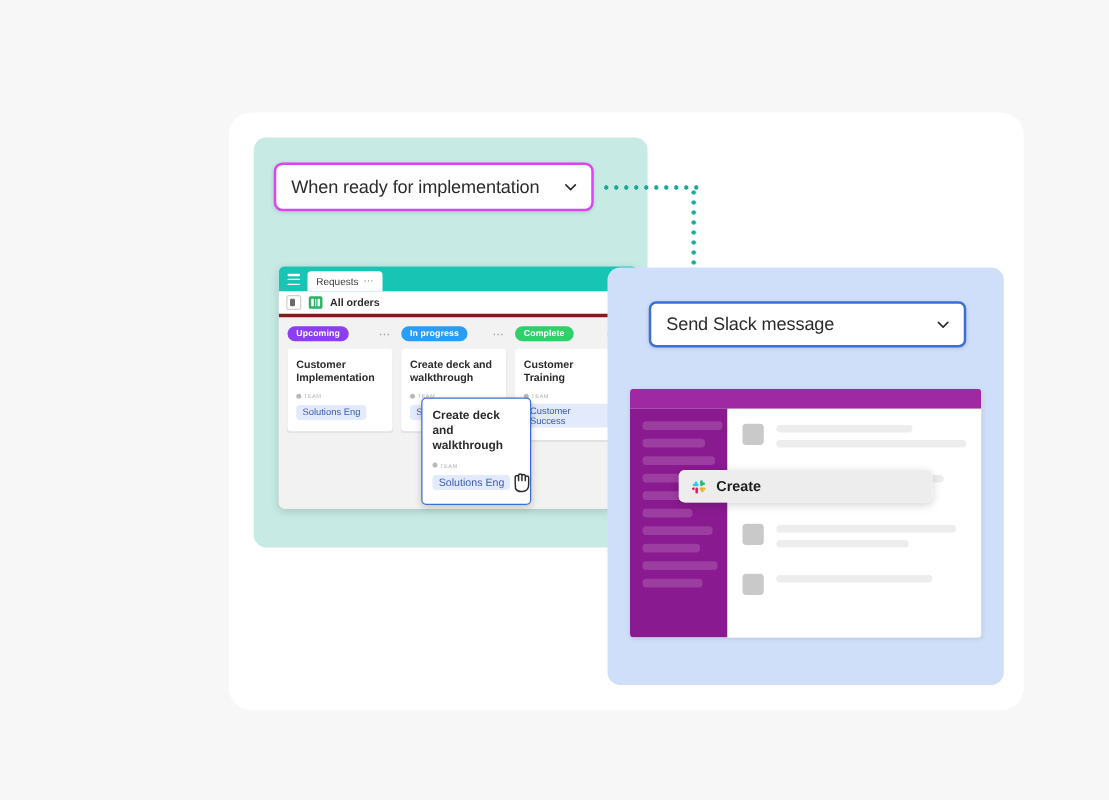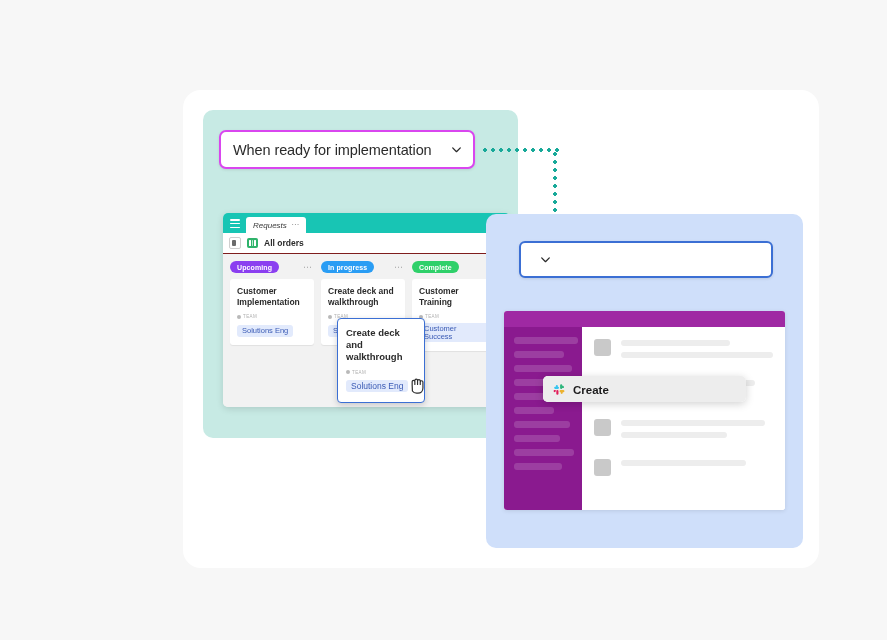--- a/index.html
+++ b/index.html
@@ -127,28 +127,27 @@
   .tab {
     height: 16px;
     background: #ffffff;
     border-radius: 3px 3px 0 0;
     padding: 4px 7px;
     display: flex;
     align-items: center;
     gap: 4px;
     font-size: 8px;
     color: #3b3b3b;
-    font-style: italic;
   }
   .tab .dots { font-size: 8px; color:#8d8d8d; line-height:1; }
 
   .board-subbar {
     height: 21px;
     background: #ffffff;
-    border-bottom: 1px solid #7f1d1d;
+    border-bottom: 3px solid #7f1d1d;
     display: flex;
     align-items: center;
     padding-left: 6px;
     gap: 6px;
   }
   .sq-btn {
     width: 12px; height: 12px;
     border: 1px solid #cfcfcf;
     border-radius: 2px;
     background:#fff;
@@ -476,20 +475,21 @@
     <span class="tag">Solutions Eng</span>
   </div>
 
   <svg class="cursor-hand" viewBox="0 0 24 26">
     <path d="M4 14V9.5a1.7 1.7 0 013.4 0V13V8a1.7 1.7 0 013.4 0v5V8.5a1.7 1.7 0 013.4 0V13V10a1.7 1.7 0 013.4 0v7.5c0 3.8-2.6 6.5-6.3 6.5h-1.8c-2.6 0-4-1-5.2-2.8L4 14z" fill="#ffffff" stroke="#2b2b2b" stroke-width="1.5" stroke-linejoin="round"></path>
   </svg>
 
   <div class="blue-panel"></div>
 
   <div class="action-select">
+    <span class="lbl">Send Slack message</span>
     <svg class="chev" viewBox="0 0 24 24">
       <path d="M5 9l7 7 7-7" fill="none" stroke="#2b2b2b" stroke-width="2.4" stroke-linecap="round" stroke-linejoin="round"></path>
     </svg>
   </div>
 
   <div class="slack-win">
     <div class="slack-titlebar"></div>
     <div class="slack-body">
       <div class="slack-side">
         <div class="sk" style="width:64px"></div>

